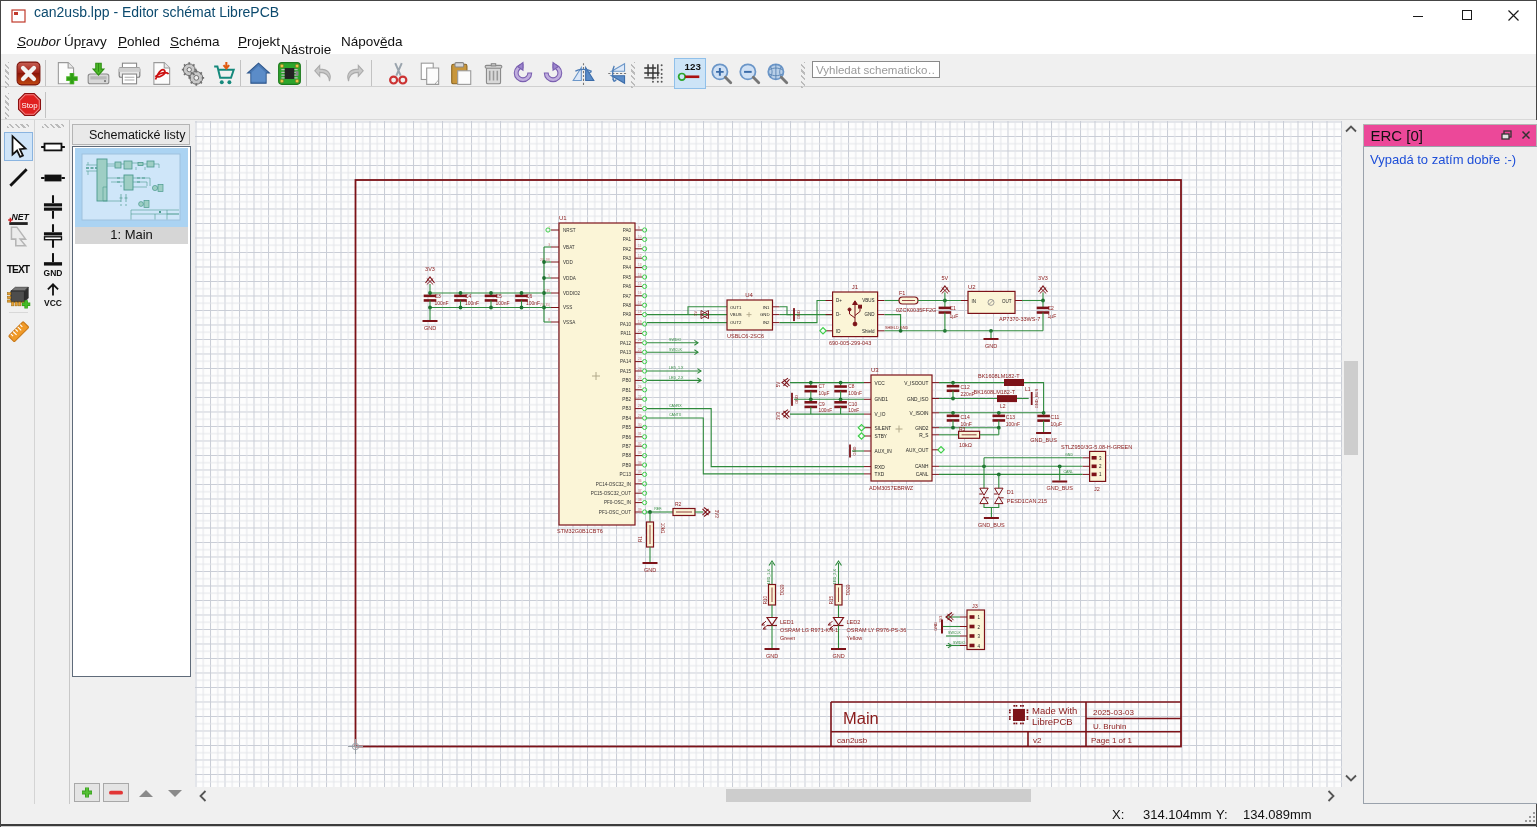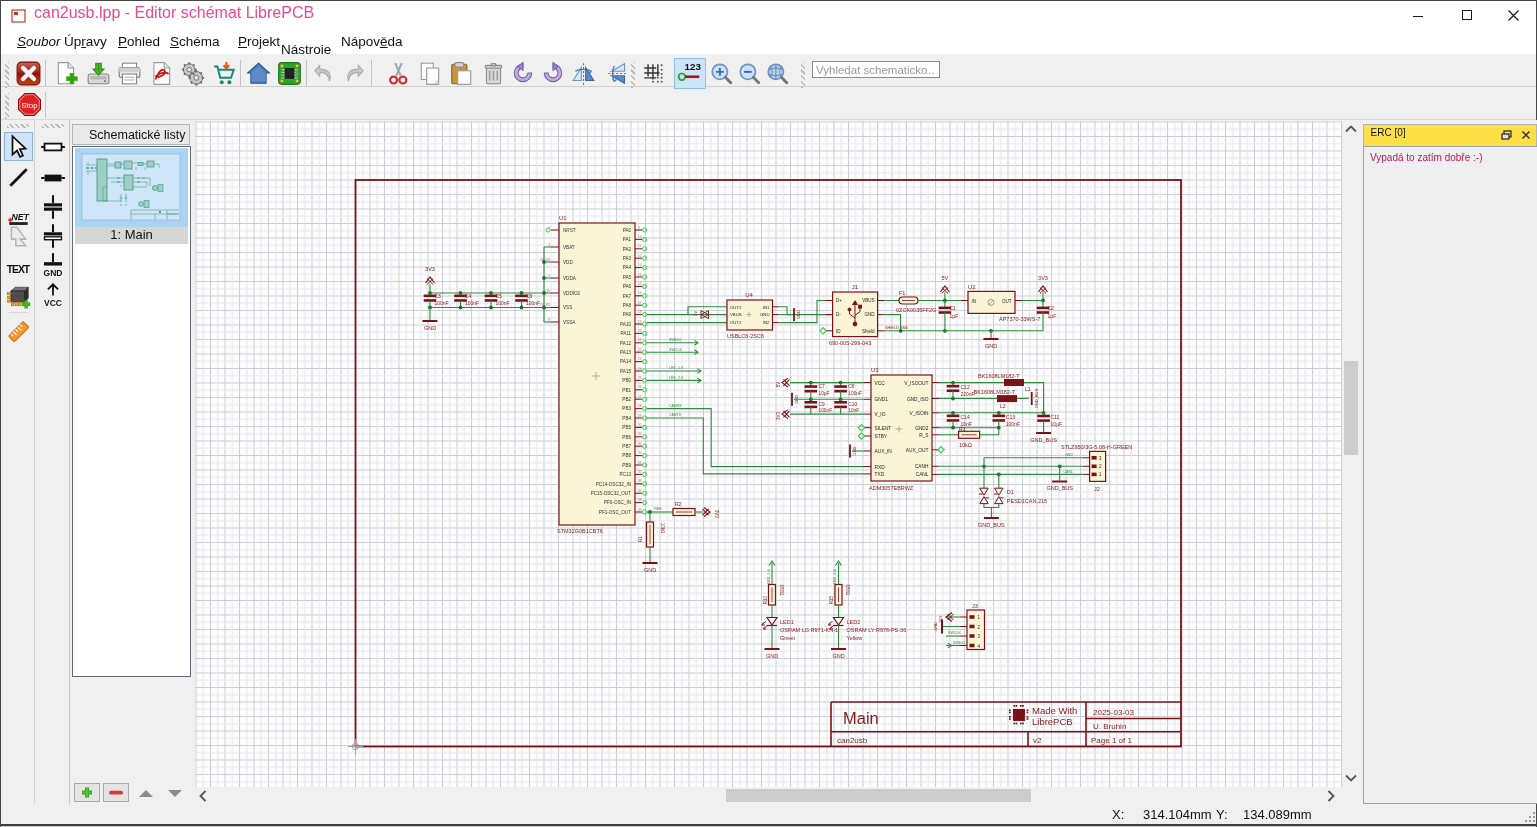--- a/index.html
+++ b/index.html
@@ -4,21 +4,21 @@
 body{width:1537px;height:827px;font-family:"Liberation Sans",sans-serif;background:#f0f0f0;overflow:hidden;position:relative;}
 .win{position:absolute;left:0;top:0;width:1537px;height:827px;border:1px solid #454545;}
 </style></head><body>
 <div class="win">
 
 <div style="position:absolute;left:0;top:0;width:100%;height:30px;background:#fff;">
  <div style="position:absolute;left:10px;top:7px;width:16px;height:16px;"><svg width="16" height="16" viewBox="0 0 16 16" style="">
           <rect x="1" y="2" width="13" height="12" fill="#fff" stroke="#c0392b" stroke-width="1.2"></rect>
           <rect x="3" y="4" width="4" height="3" fill="#c0392b"></rect>
         </svg></div>
- <div style="position:absolute;left:33px;top:3px;font-size:16px;color:#ec4899;">can2usb.lpp - Editor schémat LibrePCB</div>
+ <div style="position:absolute;left:33px;top:3px;font-size:14px;color:#0c4a6e;">can2usb.lpp - Editor schémat LibrePCB</div>
  <div style="position:absolute;left:1412px;top:14.5px;width:10px;height:1.4px;background:#1a1a1a;"></div>
  <div style="position:absolute;left:1461px;top:9px;width:9.5px;height:9.5px;border:1.3px solid #1a1a1a;"></div>
  <svg width="13" height="13" viewBox="0 0 13 13" style="position:absolute;left:1506px;top:8px;">
         <path d="M1.5 1.5 L11.5 11.5 M11.5 1.5 L1.5 11.5" stroke="#1a1a1a" stroke-width="1.2"></path>
       </svg>
 </div>
 
 <div style="position:absolute;left:0;top:30px;width:100%;height:23px;background:#fff;font-size:13.5px;color:#111;">
  <span style="position:absolute;left:16px;top:3px;font-style:italic;"><u>S</u>oubor</span>
  <span style="position:absolute;left:63px;top:3px;">Úp<u>r</u>avy</span>
@@ -960,31 +960,31 @@
  <svg width="8" height="12" viewBox="0 0 8 12" style="position:absolute;left:4px;top:3px;">
         <path d="M6.5 1 L1.5 6 L6.5 11" fill="none" stroke="#555" stroke-width="1.8"></path>
       </svg>
  <svg width="8" height="12" viewBox="0 0 8 12" style="position:absolute;left:1132px;top:3px;">
         <path d="M1.5 1 L6.5 6 L1.5 11" fill="none" stroke="#555" stroke-width="1.8"></path>
       </svg>
  <div style="position:absolute;left:531px;top:2px;width:305px;height:13px;background:#cdcdcd;"></div>
 </div>
 
 <div style="position:absolute;left:1361.5px;top:119px;width:175.5px;height:684px;background:#f0f0f0;">
- <div style="position:absolute;left:0;top:3.5px;width:174px;height:39px;background:#fde047;border:1px solid #b4b4b4;font-size:10px;color:#111;padding:2px 0 0 7px;">ERC [0]
+ <div style="position:absolute;left:0;top:3.5px;width:174px;height:39px;background:#ec4899;border:1px solid #b4b4b4;font-size:15px;color:#111;padding:2px 0 0 7px;">ERC [0]
    <svg width="11" height="10" viewBox="0 0 11 10" style="position:absolute;left:137px;top:5px;">
           <rect x="3" y="1" width="7" height="6" fill="none" stroke="#333" stroke-width="1.3"></rect>
           <rect x="1" y="4" width="7" height="5" fill="#e2e2e2" stroke="#333" stroke-width="1.3"></rect>
         </svg>
    <svg width="10" height="10" viewBox="0 0 10 10" style="position:absolute;left:157px;top:5px;">
           <path d="M1.5 1.5 L8.5 8.5 M8.5 1.5 L1.5 8.5" stroke="#333" stroke-width="1.5"></path>
         </svg>
  </div>
  <div style="position:absolute;left:0.5px;top:26px;width:175px;height:658px;background:#efefef;border:1px solid #9aa2ac;">
-  <div style="position:absolute;left:6px;top:5px;font-size:10px;color:#be185d;">Vypadá to zatím dobře :-)</div>
+  <div style="position:absolute;left:6px;top:5px;font-size:13px;color:#1d4ed8;">Vypadá to zatím dobře :-)</div>
  </div>
 </div>
 
 <div style="position:absolute;left:0;top:803px;width:100%;height:20px;background:#f0f0f0;font-size:13px;color:#111;">
  <span style="position:absolute;left:1111px;top:3px;">X:</span>
  <span style="position:absolute;left:1142px;top:3px;">314.104mm</span>
  <span style="position:absolute;left:1215px;top:3px;">Y:</span>
  <span style="position:absolute;left:1242px;top:3px;">134.089mm</span>
 </div>
 <svg width="12" height="12" style="position:absolute;left:1523px;top:810px;">

